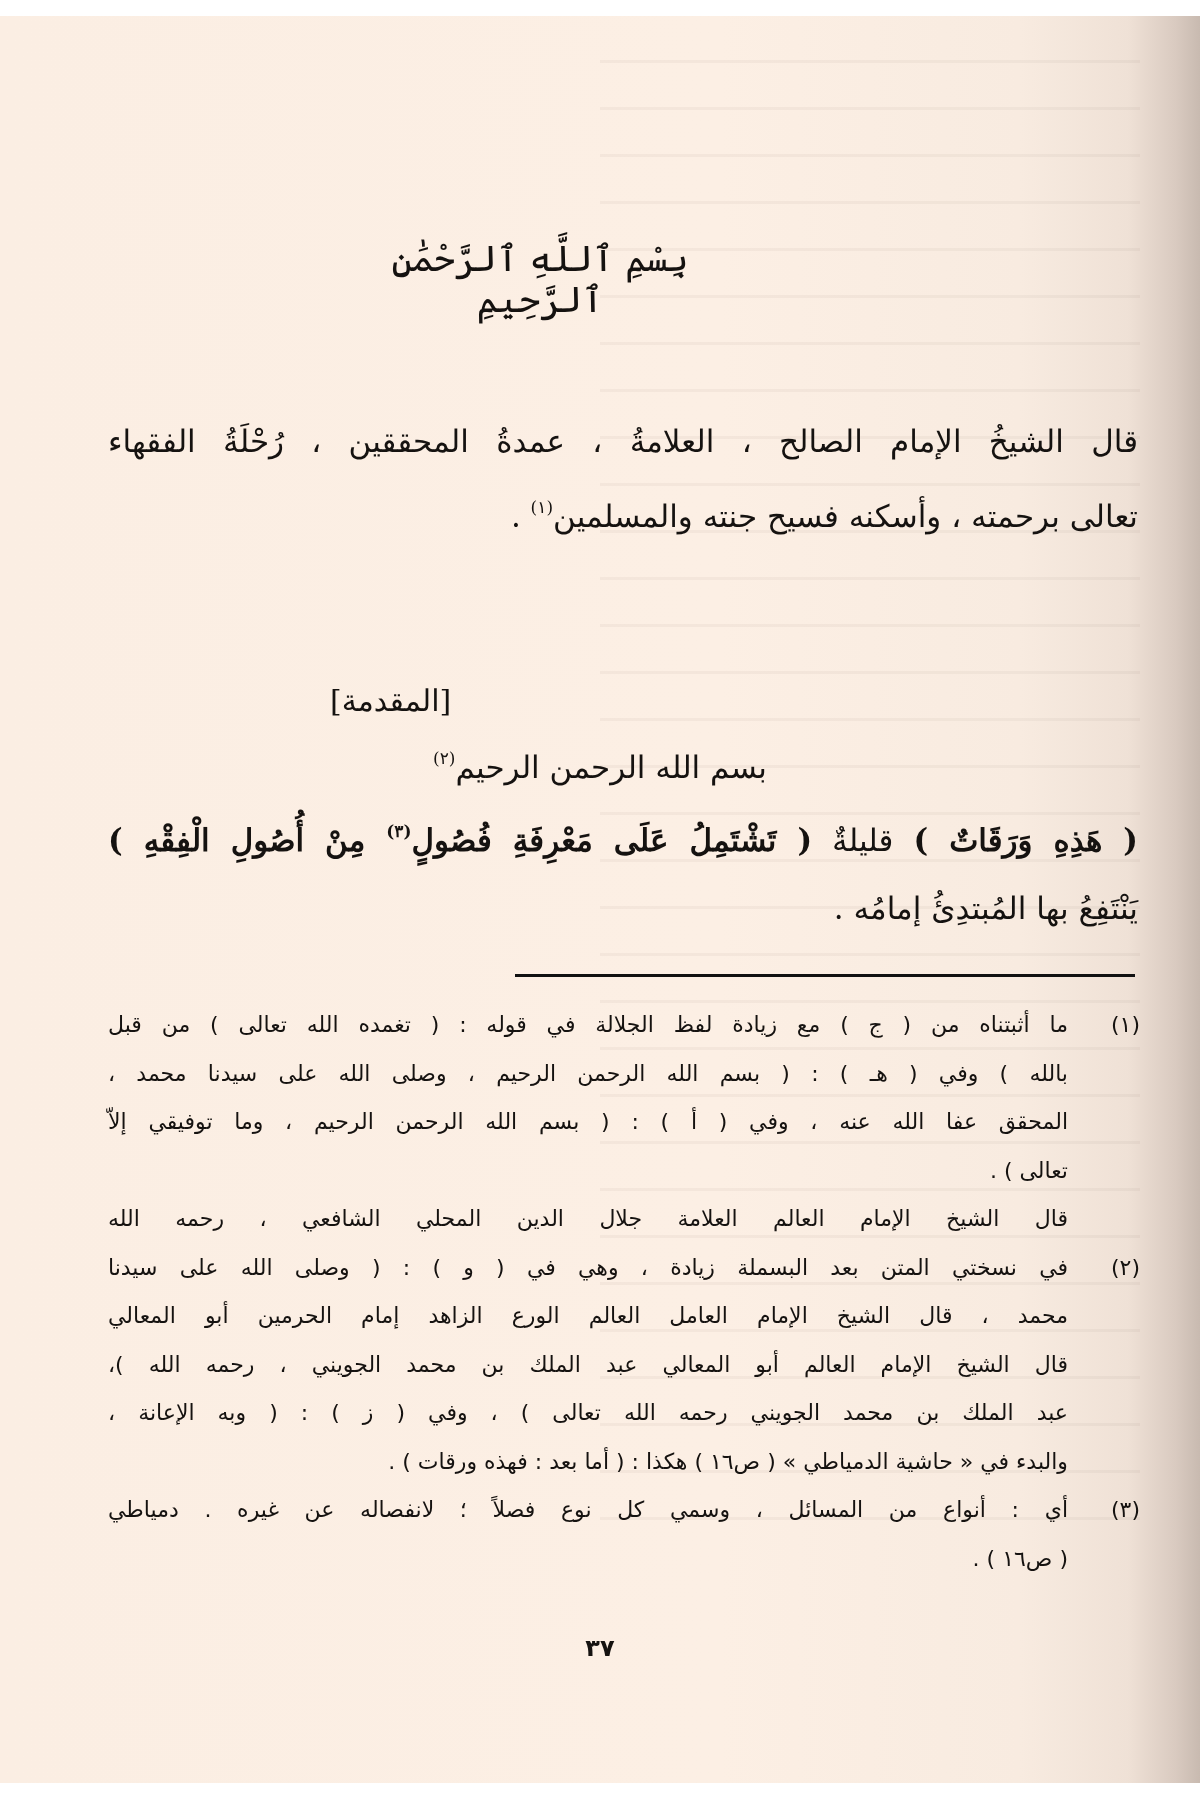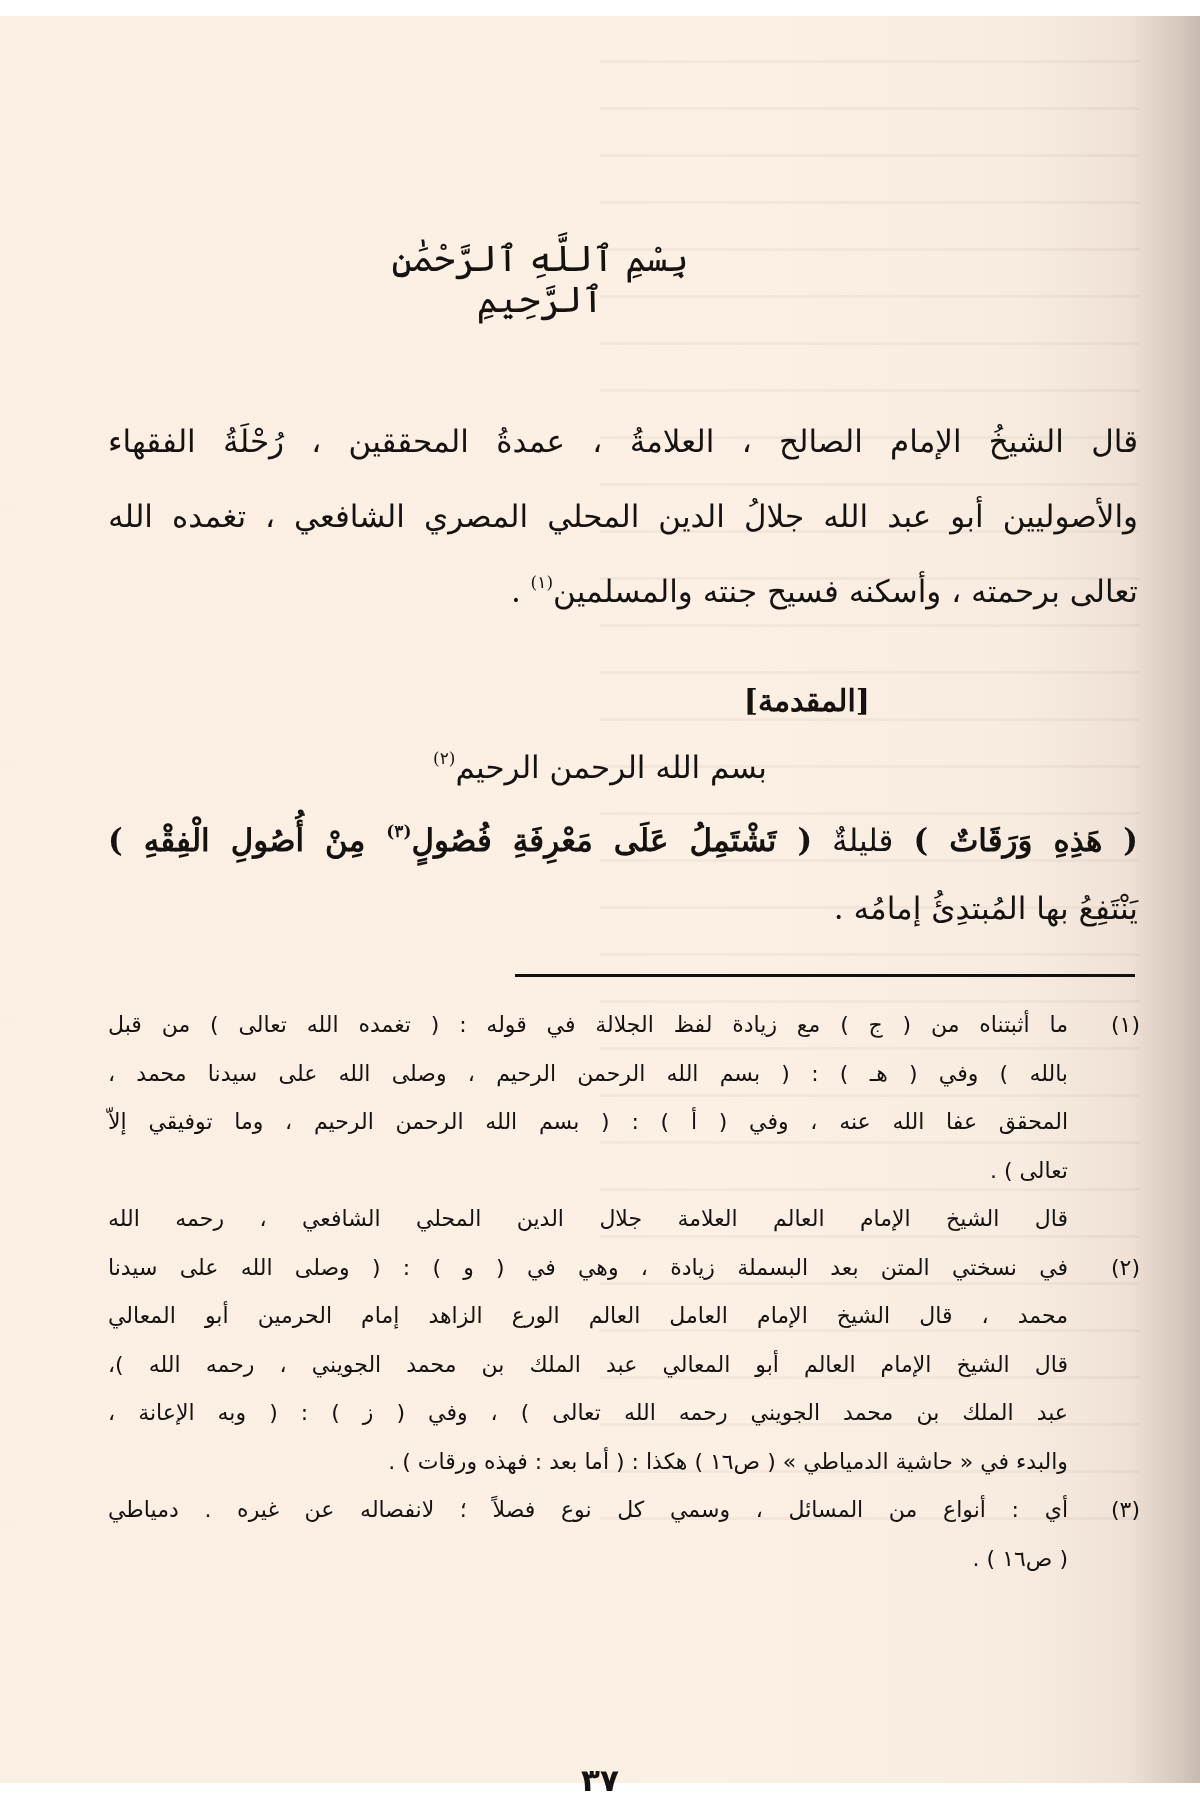--- a/index.html
+++ b/index.html
@@ -70,23 +70,23 @@
   sup.fn {
     font-size: 17px;
     vertical-align: 14px;
     line-height: 0;
   }
   .section-heading {
     position: absolute;
     left: 330px;
     top: 667px;
     width: 540px;
-    text-align: right;
+    text-align: left;
     font-size: 30px;
-    font-weight: bold;
+    font-weight: normal;
   }
   .bismillah-plain {
     position: absolute;
     left: 330px;
     top: 733px;
     width: 540px;
     text-align: center;
     font-size: 31px;
     font-weight: normal;
   }
@@ -144,25 +144,25 @@
     white-space: nowrap;
     text-align: justify;
     text-align-last: justify;
   }
   .footnote .fn-line.last {
     text-align-last: right;
   }
   .page-number {
     position: absolute;
     left: 560px;
-    top: 1746px;
+    top: 1618px;
     width: 80px;
     text-align: center;
     font-family: "DejaVu Sans", "Liberation Sans", sans-serif;
-    font-size: 31px;
+    font-size: 24px;
     font-weight: bold;
     direction: rtl;
   }
 </style>
 </head>
 <body>
 
 <div class="page">
 
   <div class="ghost">
@@ -197,21 +197,20 @@
       <div></div>
       <div></div>
       <div></div>
       <div></div>
   </div>
 
   <div class="bismillah-ornament">بِسْمِ ٱللَّهِ ٱلرَّحْمَٰنِ ٱلرَّحِيمِ</div>
 
   <div class="body-text">
     <span class="body-line">قال الشيخُ الإمام الصالح ، العلامةُ ، عمدةُ المحققين ، رُحْلَةُ الفقهاء</span>
-    <span class="body-line">والأصوليين أبو عبد الله جلالُ الدين المحلي المصري الشافعي ، تغمده الله</span>
     <span class="body-line last"><span>تعالى برحمته ، وأسكنه فسيح جنته والمسلمين</span><sup class="fn">(١)</sup><span> .</span></span>
   </div>
 
   <div class="section-heading">[المقدمة]</div>
 
   <div class="bismillah-plain"><span>بسم الله الرحمن الرحيم</span><sup class="fn">(٢)</sup></div>
 
   <div class="matn">
     <span class="matn-line full"><span>( هَذِهِ وَرَقَاتٌ )</span><span class="plain"> قليلةٌ </span><span>( تَشْتَمِلُ عَلَى مَعْرِفَةِ فُصُولٍ</span><sup class="fn">(٣)</sup><span> مِنْ أُصُولِ الْفِقْهِ )</span></span>
     <span class="matn-line"><span class="plain">يَنْتَفِعُ بها المُبتدِئُ إمامُه .</span></span>

